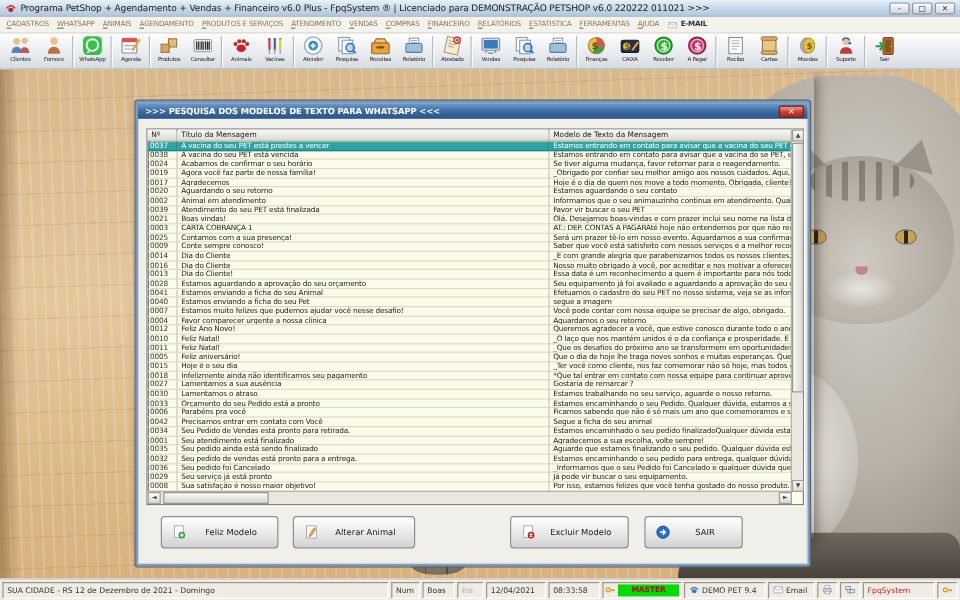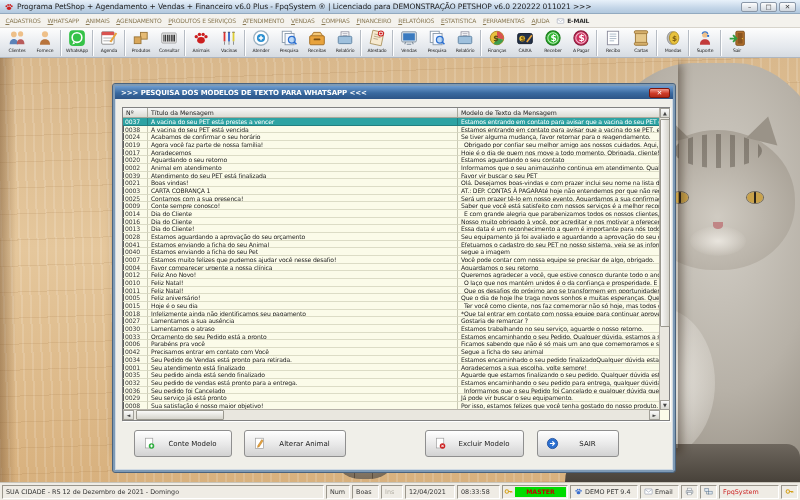--- a/index.html
+++ b/index.html
@@ -746,21 +746,21 @@
           <div class="hs-btn lf">◄</div>
           <div class="hs-thumb"></div>
           <div class="hs-btn rt">►</div>
         </div>
       </div>
       <div class="btn-row" id="dlg-btns">
           <button class="dbtn b-novo">
             <svg class="">
               <use href="#i-new-doc"></use>
             </svg>
-            <span>Conte Modelo</span>
+            <span>Feliz Modelo</span>
           </button>
           <button class="dbtn b-alterar">
             <svg class="">
               <use href="#i-edit-doc"></use>
             </svg>
             <span>Alterar Animal</span>
           </button>
           <div class="btn-spacer"></div>
           <button class="dbtn b-excluir">
             <svg class="">

